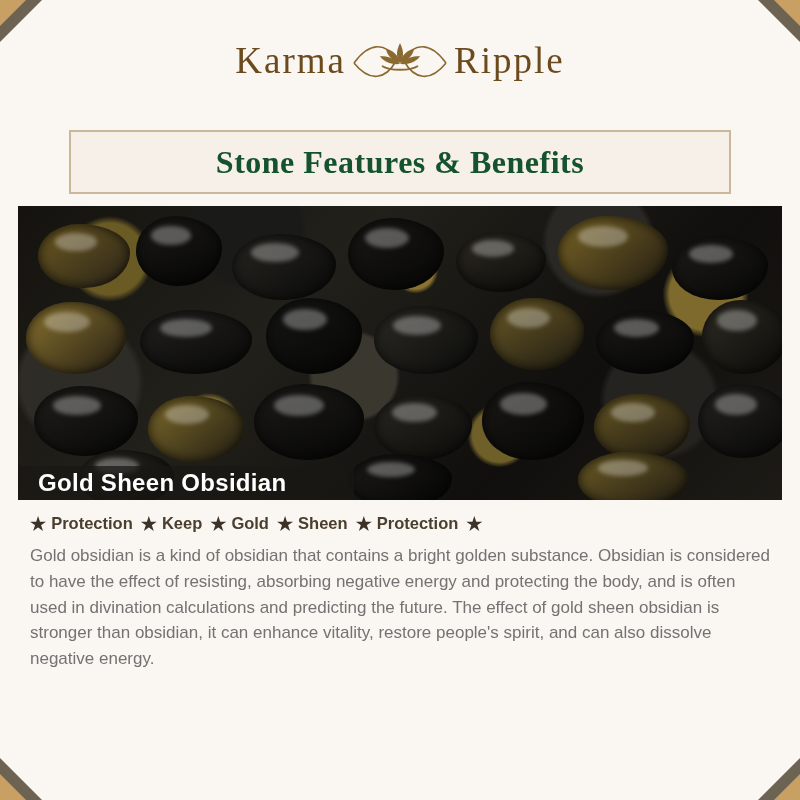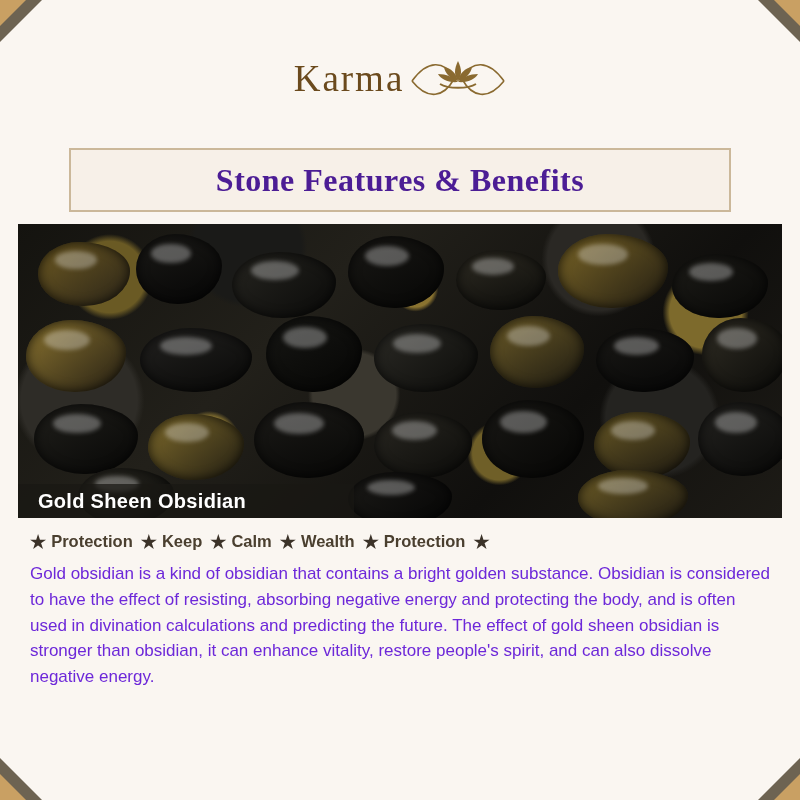--- a/index.html
+++ b/index.html
@@ -72,21 +72,20 @@
   }
 
   
   .brand {
     position: relative;
     height: 132px;
     display: flex;
     align-items: center;
     justify-content: center;
     background: #faf6f1;
-    margin-top: 18px;
   }
   .brand-inner {
     display: flex;
     align-items: center;
     gap: 6px;
     transform: translateY(-6px);
   }
   .brand-word {
     font-family: "Liberation Serif", serif;
     font-size: 37px;
@@ -118,21 +117,21 @@
     content: "";
     position: absolute;
     top: -2px; left: -2px; right: -2px;
     height: 2px;
     background: #cbb89a;
   }
   .title-text {
     font-family: "Liberation Serif", serif;
     font-weight: bold;
     font-size: 32px;
-    color: #4c1d95;
+    color: #14532d;
     letter-spacing: 0.5px;
   }
 
   
   .photo {
     position: relative;
     width: 764px;
     height: 294px;
     margin: 12px auto 0;
     overflow: hidden;
@@ -175,21 +174,21 @@
     position: absolute;
     left: 0;
     bottom: 0;
     height: 34px;
     min-width: 300px;
     padding: 0 16px 0 20px;
     display: flex;
     align-items: center;
     background: rgba(25,23,20,.72);
     color: #ffffff;
-    font-size: 20px;
+    font-size: 24px;
     font-weight: bold;
     letter-spacing: .3px;
     z-index: 3;
   }
 
   
   .content {
     width: 740px;
     margin: 14px auto 0;
   }
@@ -212,21 +211,21 @@
   .star {
     color: #3b3228;
     font-size: 18px;
     line-height: 1;
   }
 
   .body-text {
     margin-top: 10px;
     font-size: 17px;
     line-height: 1.52;
-    color: #6d28d9;
+    color: #737373;
     text-align: left;
   }
 
   
   .bottom-space {
     position: absolute;
     left: 0; right: 0; bottom: 0;
     height: 58px;
     background: #faf6f1;
   }
@@ -255,20 +254,21 @@
           <path d="M94 30 C 78 8, 62 10, 52 26" fill="none" stroke="#8a6a30" stroke-width="1.6"></path>
           <path d="M94 30 C 78 50, 62 46, 52 28" fill="none" stroke="#8a6a30" stroke-width="1.6"></path>
           <path d="M48 10 C 52 18, 52 24, 48 30 C 44 24, 44 18, 48 10 Z" fill="#8a6a30"></path>
           <path d="M48 30 C 40 28, 35 22, 34 16 C 41 17, 46 22, 48 30 Z" fill="#8a6a30"></path>
           <path d="M48 30 C 56 28, 61 22, 62 16 C 55 17, 50 22, 48 30 Z" fill="#8a6a30"></path>
           <path d="M48 31 C 38 32, 31 28, 28 23 C 36 23, 44 26, 48 31 Z" fill="#8a6a30"></path>
           <path d="M48 31 C 58 32, 65 28, 68 23 C 60 23, 52 26, 48 31 Z" fill="#8a6a30"></path>
           <path d="M30 33 C 38 38, 58 38, 66 33" fill="none" stroke="#8a6a30" stroke-width="1.8"></path>
         </svg>
       </span>
+      <span class="brand-word">Ripple</span>
     </div>
   </div>
 
   <div class="title-band">
     <span class="title-text">Stone Features &amp; Benefits</span>
   </div>
 
   <div class="photo">
     <div class="photo-bg"></div>
 
@@ -308,25 +308,25 @@
       <span class="benefit">
         <span class="star">★</span>
         <span>Protection</span>
       </span>
       <span class="benefit">
         <span class="star">★</span>
         <span>Keep</span>
       </span>
       <span class="benefit">
         <span class="star">★</span>
-        <span>Calm</span>
-      </span>
-      <span class="benefit">
-        <span class="star">★</span>
-        <span>Wealth</span>
+        <span>Gold</span>
+      </span>
+      <span class="benefit">
+        <span class="star">★</span>
+        <span>Sheen</span>
       </span>
       <span class="benefit">
         <span class="star">★</span>
         <span>Protection</span>
       </span>
       <span class="benefit">
         <span class="star">★</span>
       </span>
     </div>
 

